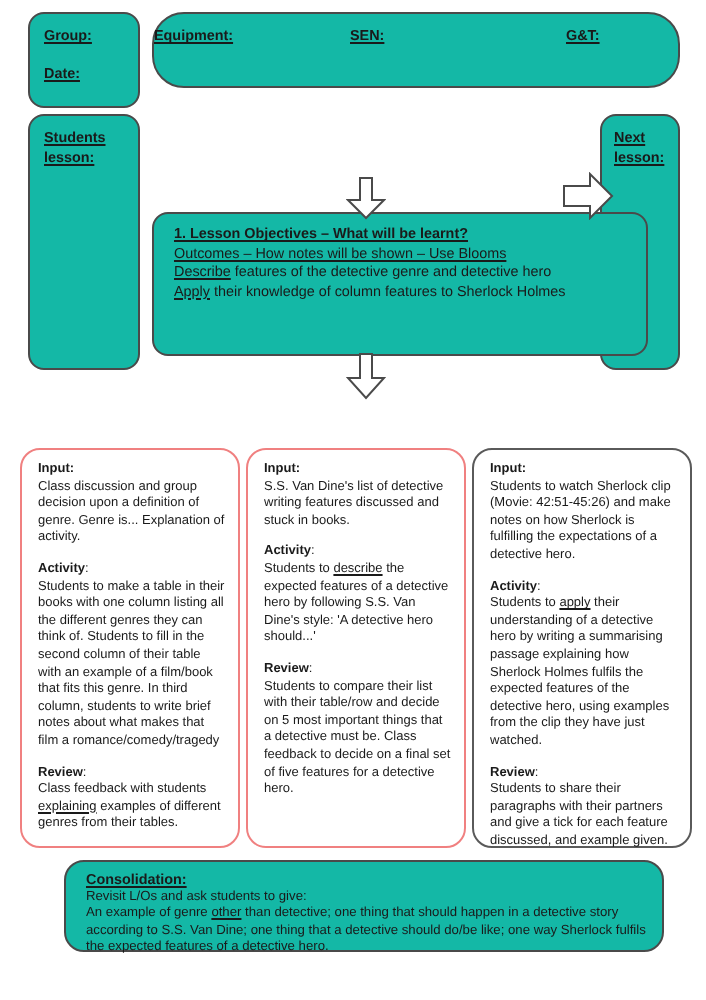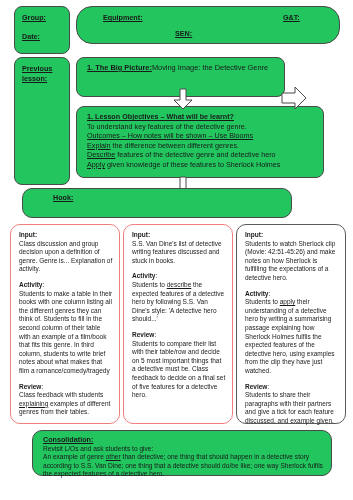--- a/index.html
+++ b/index.html
@@ -20,41 +20,41 @@
     position: absolute;
     inset: 0;
   }
 
   
   .box {
     position: absolute;
     box-sizing: border-box;
     border: 1px solid #4a4a4a;
     border-radius: 8px;
-    background: #22c55e;
+    background: #14b8a6;
   }
   .box.pill {
     border-radius: 14px;
   }
 
   .lbl {
     position: absolute;
     text-decoration: underline;
     font-weight: 600;
     white-space: nowrap;
   }
 
   
   #group-date-box { left: 14px; top: 6px; width: 56px; height: 48px; }
   #group-label { left: 7px; top: 6px; font-size: 7.2px; }
   #date-label  { left: 7px; top: 25px; font-size: 7.2px; }
 
   #equipment-box { left: 76px; top: 6px; width: 264px; height: 38px; border-radius: 16px; }
-  #equipment-label { left: 26px; top: 6px; font-size: 7.2px; }
-  #sen-label       { left: 98px; top: 22px; font-size: 7.2px; }
+  #equipment-label { left: 0; top: 6px; font-size: 7.2px; }
+  #sen-label       { left: 98px; top: 6px; font-size: 7.2px; }
   #gt-label        { left: 206px; top: 6px; font-size: 7.2px; }
 
   
   #previous-lesson-box { left: 14px; top: 57px; width: 56px; height: 128px; }
   #previous-lesson-label { left: 7px; top: 6px; font-size: 7.2px; line-height: 10px;
                            white-space: normal; width: 44px; }
 
   #next-lesson-box { left: 300px; top: 57px; width: 40px; height: 128px; }
   #next-lesson-label { left: 6px; top: 6px; font-size: 7.2px; line-height: 10px;
                        white-space: normal; width: 34px; }
@@ -131,54 +131,49 @@
     <span class="lbl" id="date-label">Date:</span>
   </div>
 
   <div class="box pill" id="equipment-box">
     <span class="lbl" id="equipment-label">Equipment:</span>
     <span class="lbl" id="sen-label">SEN:</span>
     <span class="lbl" id="gt-label">G&amp;T:</span>
   </div>
 
   <div class="box" id="previous-lesson-box">
-    <span class="lbl" id="previous-lesson-label">Previous lesson:</span>
-  </div>
-
-
-  <div class="box" id="big-picture-box">
-    <div id="big-picture-text"><span class="u">1. The Big Picture:</span><span>Moving Image: the Detective Genre</span></div>
-  </div>
+    <span class="lbl" id="previous-lesson-label">Students lesson:</span>
+  </div>
+
+  <div class="box" id="next-lesson-box">
+    <span class="lbl" id="next-lesson-label">Next lesson:</span>
+  </div>
+
 
   <div class="box" id="objectives-box">
     <div id="objectives-body">
       <div class="hdr">1. Lesson Objectives – What will be learnt?</div>
-      <div>To understand key features of the detective genre.</div>
       <div class="u">Outcomes – How notes will be shown – Use Blooms</div>
-      <div><span class="u">Explain</span><span> the difference between different genres.</span></div>
       <div><span class="u">Describe</span><span> features of the detective genre and detective hero</span></div>
-      <div><span class="u">Apply</span><span> given knowledge of these features to Sherlock Holmes</span></div>
+      <div><span class="u">Apply</span><span> their knowledge of column features to Sherlock Holmes</span></div>
     </div>
   </div>
 
   <svg class="arrow" id="arrow-right-next" width="26" height="24" viewBox="0 0 26 24">
     <polygon points="1,7 14,7 14,1 25,12 14,23 14,17 1,17" fill="#ffffff" stroke="#4a4a4a" stroke-width="1"></polygon>
   </svg>
 
   <svg class="arrow" id="arrow-down-objectives" width="20" height="22" viewBox="0 0 20 22">
     <polygon points="7,1 13,1 13,12 19,12 10,21 1,12 7,12" fill="#ffffff" stroke="#4a4a4a" stroke-width="1"></polygon>
   </svg>
 
   <svg class="arrow" id="arrow-down-hook" width="20" height="24" viewBox="0 0 20 24">
     <polygon points="7,1 13,1 13,13 19,13 10,23 1,13 7,13" fill="#ffffff" stroke="#4a4a4a" stroke-width="1"></polygon>
   </svg>
 
-  <div class="box" id="hook-box">
-    <span class="lbl" id="hook-label">Hook:</span>
-  </div>
 
   <div class="col" id="col-1">
     <div class="col-body">
       <p><span class="sec">Input:</span></p>
       <p>Class discussion and group decision upon a definition of genre.  Genre is... Explanation of activity.</p>
       <p class="gap"><span class="sec">Activity</span>:</p>
       <p>Students to make a table in their books with one column listing all the different genres they can think of.  Students to fill in the second column of their table with an example of a film/book that fits this genre.  In third column, students to write brief notes about what makes that film a romance/comedy/tragedy</p>
       <p class="gap"><span class="sec">Review</span>:</p>
       <p><span>Class feedback with students </span><span class="u">explaining</span><span> examples of different genres from their tables.</span></p>
     </div>

